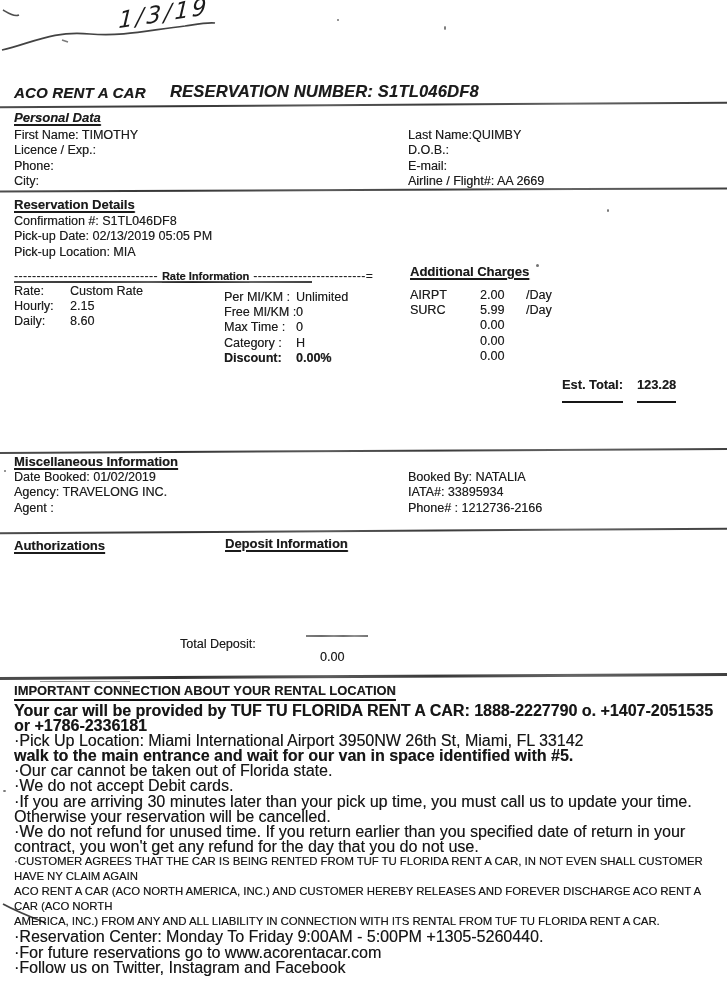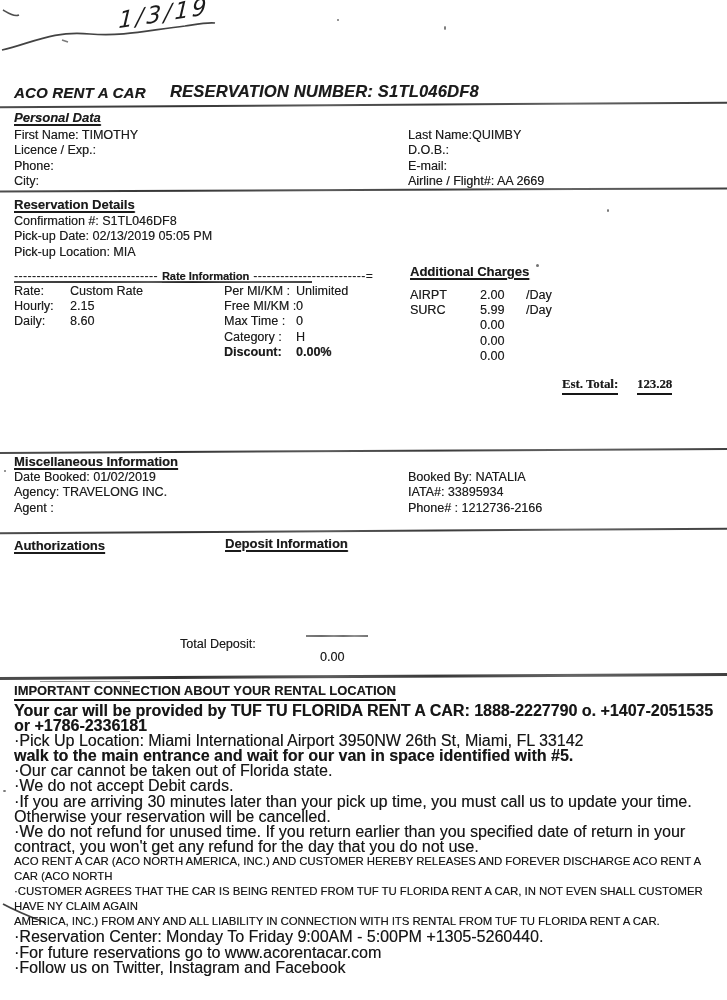--- a/index.html
+++ b/index.html
@@ -27,21 +27,21 @@
   .kv{font-size:12.5px;line-height:15.2px;white-space:pre;}
   .kv-label{display:inline-block;width:56px;}
   .kv-label-wide{display:inline-block;width:72px;}
   .bold{font-weight:bold;}
   .dashes{font-size:12px;letter-spacing:0.5px;}
   .rate-hdr-title{font-size:11px;font-weight:bold;text-decoration:underline;text-underline-offset:2px;padding:0 4px;}
   .charge-row{font-size:12.5px;line-height:15.2px;white-space:pre;}
   .charge-code{display:inline-block;width:70px;}
   .charge-amount{display:inline-block;width:46px;}
   .est-total{font-size:12.8px;font-weight:bold;}
-  .u2{border-bottom:2px solid #161616;padding-bottom:1px;font-family:Liberation Serif, serif;}
+  .u2{border-bottom:2px solid #161616;padding-bottom:9px;}
   .imp-title{display:inline-block;font-size:12.8px;font-weight:bold;border-bottom:2.5px solid #101010;padding-bottom:1px;letter-spacing:.1px;}
   .imp-line{font-size:16px;line-height:15.1px;color:#161616;}
   .imp-line.b{font-weight:bold;}
   .imp-line.lg{font-size:11.3px;}
   .speck{position:absolute;background:rgba(20,20,20,.6);border-radius:50%;}
   .handwriting{
     font-family:"DejaVu Sans", sans-serif;
     font-style:italic;font-size:23px;color:#1a1a1a;
     transform:rotate(-9deg) skewX(-12deg);
     letter-spacing:3px;
@@ -103,21 +103,21 @@
   <div class="abs" style="left:14px;top:266px;white-space:nowrap;">
     <span class="dashes">--------------------------------</span><span class="rate-hdr-title">Rate Information</span><span class="dashes">-------------------------=</span>
   </div>
   <div class="rule" style="left:14px;top:281px;width:298px;height:1.5px;"></div>
 
   <div class="abs" style="left:14px;top:284px;">
     <div class="kv"><span class="kv-label">Rate:</span><span>Custom Rate</span></div>
     <div class="kv"><span class="kv-label">Hourly:</span><span>2.15</span></div>
     <div class="kv"><span class="kv-label">Daily:</span><span>8.60</span></div>
   </div>
-  <div class="abs" style="left:224px;top:284px;">
+  <div class="abs" style="left:224px;top:290px;">
     <div class="kv"><span class="kv-label-wide">Per MI/KM :</span><span>Unlimited</span></div>
     <div class="kv"><span class="kv-label-wide">Free MI/KM :</span><span>0</span></div>
     <div class="kv"><span class="kv-label-wide">Max Time :</span><span>0</span></div>
     <div class="kv"><span class="kv-label-wide">Category :</span><span>H</span></div>
     <div class="kv bold"><span class="kv-label-wide">Discount:</span><span>0.00%</span></div>
   </div>
 
   <div class="abs" style="left:410px;top:264px;">
     <div class="sec-title">Additional Charges</div>
     <div style="margin-top:9px;">
@@ -163,22 +163,22 @@
   <div class="abs" style="left:14px;top:681px;width:706px;">
     <div class="imp-title">IMPORTANT CONNECTION ABOUT YOUR RENTAL LOCATION</div>
     <div style="margin-top:2px;">
       <div class="imp-line b">Your car will be provided by TUF TU FLORIDA RENT A CAR: 1888-2227790 o. +1407-2051535 or +1786-2336181</div>
       <div class="imp-line">·Pick Up Location: Miami International Airport 3950NW 26th St,  Miami,  FL 33142</div>
       <div class="imp-line b">walk to the main entrance and wait for our van in space identified with #5.</div>
       <div class="imp-line">·Our car cannot be taken out of Florida state.</div>
       <div class="imp-line">·We do not accept Debit cards.</div>
       <div class="imp-line">·If you are arriving 30 minutes later than your pick up time, you must call us to update your time. Otherwise your reservation will be cancelled.</div>
       <div class="imp-line">·We do not refund for unused time. If you return earlier than you specified date of return in your contract, you won't get any refund for the day that you do not use.</div>
+      <div class="imp-line lg">·CUSTOMER AGREES THAT THE CAR IS BEING RENTED FROM TUF TU FLORIDA RENT A CAR, IN NOT EVEN SHALL CUSTOMER HAVE NY CLAIM AGAIN</div>
       <div class="imp-line lg">ACO RENT A CAR (ACO NORTH AMERICA, INC.) AND CUSTOMER HEREBY RELEASES AND FOREVER DISCHARGE ACO RENT A CAR (ACO NORTH</div>
-      <div class="imp-line lg">·CUSTOMER AGREES THAT THE CAR IS BEING RENTED FROM TUF TU FLORIDA RENT A CAR, IN NOT EVEN SHALL CUSTOMER HAVE NY CLAIM AGAIN</div>
       <div class="imp-line lg">AMERICA, INC.) FROM ANY AND ALL LIABILITY IN CONNECTION WITH ITS RENTAL FROM TUF TU FLORIDA RENT A CAR.</div>
       <div class="imp-line">·Reservation Center: Monday To Friday 9:00AM - 5:00PM +1305-5260440.</div>
       <div class="imp-line">·For future reservations go to www.acorentacar.com</div>
       <div class="imp-line">·Follow us on Twitter, Instagram and Facebook</div>
     </div>
   </div>
 
 </div>
 
 </body></html>

